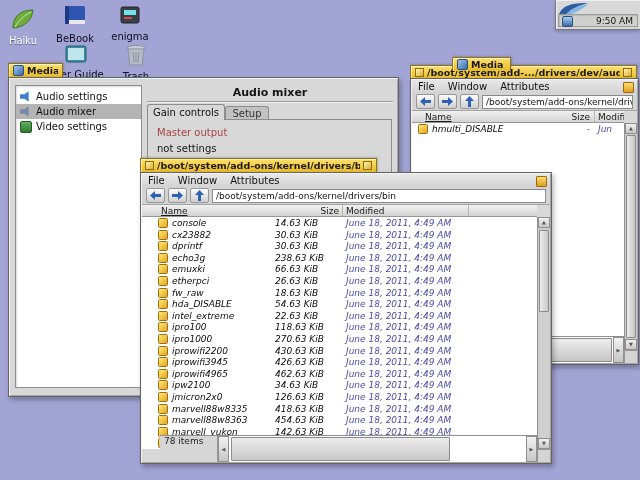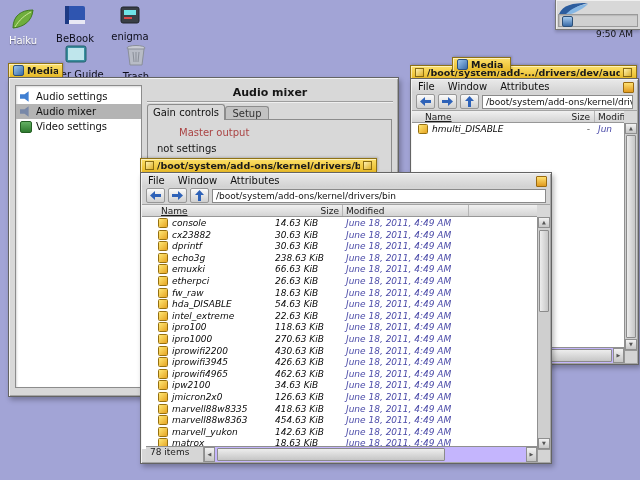--- a/index.html
+++ b/index.html
@@ -60,21 +60,21 @@
   .audio .c-size{left:100px;width:78px;text-align:right;}
   .audio .c-date{left:186px;color:var(--date-text,#4a4aa8);}
   
   .vscroll{position:absolute;right:1px;top:44px;bottom:14px;width:13px;background:#cfcfcf;border-left:1px solid #909090;box-sizing:border-box;}
   .sb-btn{position:absolute;background:linear-gradient(#f2f2f2,#c6c6c6);border:1px solid #8f8f8f;
     display:flex;align-items:center;justify-content:center;font-size:5px;line-height:5px;color:#555;box-sizing:border-box;}
   .vscroll .sb-btn{left:0;right:0;height:11px;}
   .sb-btn.up{top:0;} .sb-btn.down{bottom:0;}
   .sb-thumb{position:absolute;left:1px;right:1px;border:1px solid #8b8b8b;border-radius:1px;
     background:linear-gradient(90deg,#ededed,#c6c6c6);}
-  .bottombar{position:absolute;left:5px;right:14px;bottom:1px;height:16px;display:flex;background:#c4b5fd;border-top:1px solid #909090;box-sizing:border-box;}
+  .bottombar{position:absolute;left:19px;right:14px;bottom:1px;height:27px;display:flex;background:#ffffff;border-top:1px solid #909090;box-sizing:border-box;}
   .countview{width:58px;flex:none;background:#d6d6d6;border-right:1px solid #979797;font-size:9px;line-height:11px;padding-left:4px;color:#222;box-sizing:border-box;}
   .hscroll{position:relative;flex:1;}
   .hscroll .sb-btn{top:0;bottom:0;width:11px;}
   .sb-btn.left{left:0;} .sb-btn.right{right:0;}
   .hs-thumb{position:absolute;top:1px;bottom:1px;border:1px solid #8b8b8b;border-radius:1px;
     background:linear-gradient(#ededed,#c6c6c6);}
   .sb-corner{position:absolute;right:1px;bottom:1px;width:13px;height:13px;background:#d4d4d4;
     border-left:1px solid #979797;border-top:1px solid #979797;box-sizing:border-box;}
   
   .listbox{position:absolute;left:6px;top:7px;width:127px;height:303px;background:#fff;
@@ -85,42 +85,42 @@
   .audio-settings{background:#3f7fd2;clip-path:polygon(0 32%,38% 32%,72% 6%,72% 94%,38% 68%,0 68%);}
   .audio-mixer{background:#7888a8;clip-path:polygon(0 32%,38% 32%,72% 6%,72% 94%,38% 68%,0 68%);}
   .video-settings{background:linear-gradient(#63b063,#2e7a2e);border:1px solid #246024;border-radius:2px;box-sizing:border-box;}
   .panel-title{position:absolute;left:138px;top:8px;width:246px;text-align:center;font-size:11px;font-weight:bold;color:#161616;}
   .panel-hline{position:absolute;left:138px;top:23px;width:246px;height:1px;background:#9d9d9d;box-shadow:0 1px 0 #efefef;}
   .mtab{position:absolute;font-size:10px;display:flex;align-items:center;justify-content:center;
     border:1px solid #8c8c8c;border-bottom:none;border-radius:3px 3px 0 0;box-sizing:border-box;}
   .mtab.active{left:138px;top:26px;width:78px;height:16px;background:var(--window-bg,#d8d8d8);z-index:2;}
   .mtab.inactive{left:216px;top:28px;width:44px;height:14px;background:#c2c2c2;color:#333;}
   .tabpanel{position:absolute;left:138px;top:41px;width:245px;height:270px;border:1px solid #8c8c8c;box-sizing:border-box;}
-  .tp-line1{position:absolute;left:9px;top:7px;font-size:10px;color:var(--master-output,#aa4444);margin-left:22px;}
+  .tp-line1{position:absolute;left:9px;top:7px;font-size:10px;color:var(--master-output,#aa4444);}
   .tp-line2{position:absolute;left:9px;top:23px;font-size:10px;color:#141414;}
   
   .notif{position:absolute;left:452px;top:25px;width:186px;height:31px;z-index:40;
     background:var(--window-bg,#d8d8d8);border:1px solid #7d7d7d;
     box-shadow:inset 1px 1px 0 #f3f3f3, inset -1px -1px 0 #ababab, 1px 2px 3px rgba(0,0,0,.25);}
   .notif-msg{position:absolute;left:7px;top:3px;font-size:10px;}
   .notif-val{position:absolute;right:8px;top:3px;font-size:10px;}
   .slider{position:absolute;left:7px;right:8px;top:17px;height:11px;}
   .slider-track{position:absolute;left:0;right:0;top:3px;height:5px;background:#ccd8c1;border:1px solid #87927d;}
   .slider-fill{position:absolute;left:0;top:0;bottom:0;width:82%;background:linear-gradient(#8cc05c,var(--slider-green,#6da443));}
   .slider-knob{position:absolute;top:0;left:calc(82% - 3px);width:6px;height:11px;border:1px solid #6f6f6f;border-radius:1px;
     background:linear-gradient(#fafafa,#c9c9c9);}
   
   .deskbar{position:absolute;right:0;top:0;width:84px;height:29px;z-index:50;background:var(--window-bg,#d8d8d8);
     border:1px solid #777;border-top:none;border-right:none;box-shadow:inset 1px 1px 0 #f0f0f0, 0 2px 3px rgba(0,0,0,.2);}
   .db-top{position:absolute;left:2px;top:0;width:34px;height:13px;}
   .db-tray{position:absolute;left:2px;right:2px;bottom:2px;height:13px;border:1px solid #9a9a9a;background:#d0d0d0;
     box-shadow:inset 1px 1px 1px rgba(0,0,0,.12);box-sizing:border-box;}
   .tray-ic{position:absolute;left:3px;top:1px;width:9px;height:9px;border:1px solid #2c5078;border-radius:2px;
     background:linear-gradient(#a8cdf0,#3a6ca8);}
-  .db-clock{position:absolute;right:4px;top:14px;font-size:9px;color:#111;}
+  .db-clock{position:absolute;right:4px;top:1px;font-size:9px;color:#111;}
 </style>
 </head>
 <body>
 
 <div class="desktop">
 
   <div class="dicon" style="left:2px;top:8px;width:42px;">
     <span>
       <svg width="26" height="22" viewBox="0 0 24 22">
         <path d="M2 20 C2 8 10 2 22 2 C21 13 13 19 2 20 Z" fill="#6fae3c" stroke="#3f7a1e"></path>

